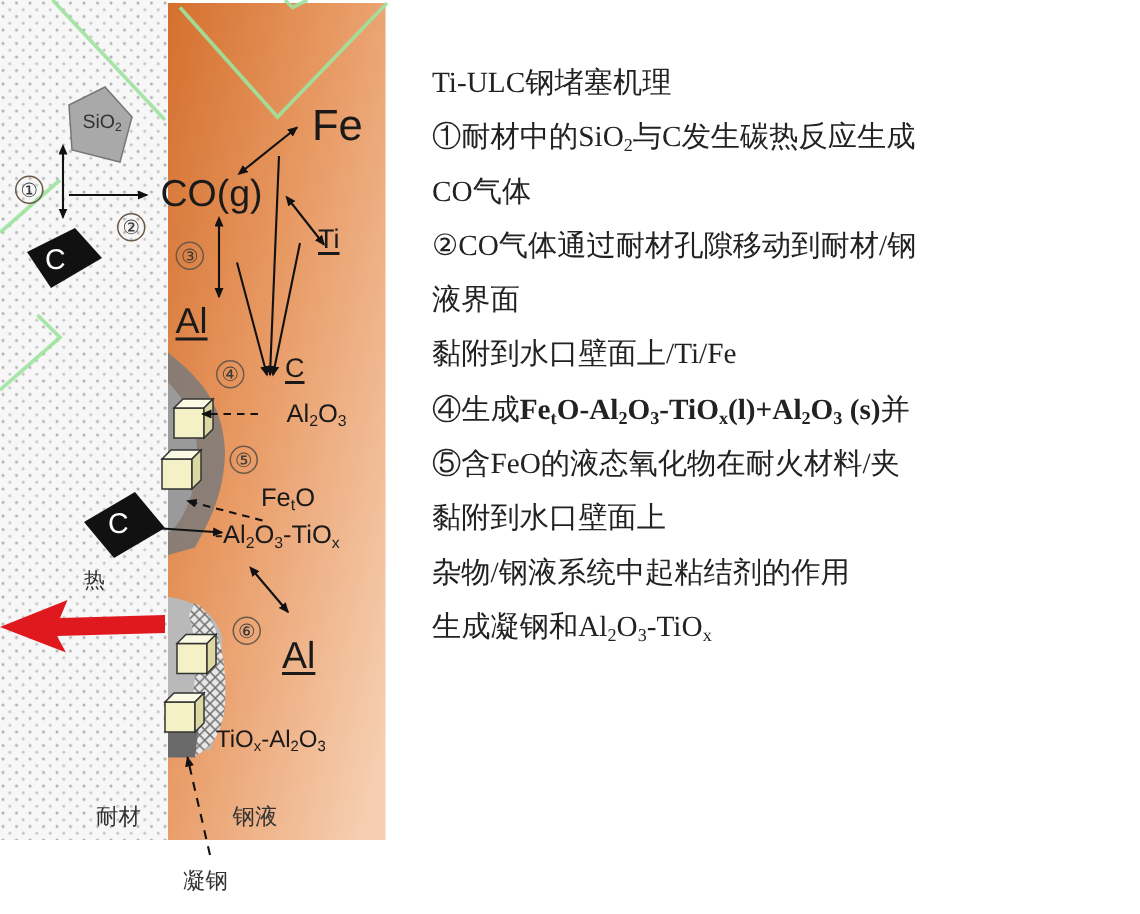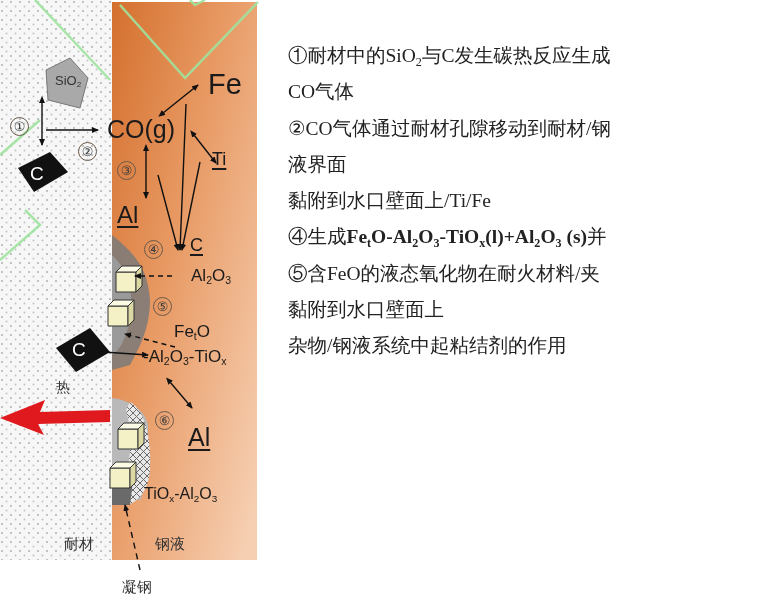--- a/index.html
+++ b/index.html
@@ -129,24 +129,26 @@
   <div class="circ" style="left:153px;top:297px;">⑤</div>
   <div class="circ" style="left:155px;top:411px;">⑥</div>
 
   <div class="lbl cjk" style="left:56px;top:380px;font-size:14px;">热</div>
   <div class="lbl cjk" style="left:44px;top:537px;font-size:15px;margin-left:20px;">耐材</div>
   <div class="lbl cjk" style="left:155px;top:537px;font-size:15px;">钢液</div>
   <div class="lbl cjk" style="left:122px;top:580px;font-size:15px;">凝钢</div>
 </div>
 
 <div id="text-panel">
+  <div class="line">Ti-ULC钢堵塞机理</div>
   <div id="lines-container">
       <div class="line"><span>①耐材中的SiO</span><sub>2</sub><span>与C发生碳热反应生成</span></div>
       <div class="line"><span>CO气体</span></div>
       <div class="line"><span>②CO气体通过耐材孔隙移动到耐材/钢</span></div>
       <div class="line"><span>液界面</span></div>
       <div class="line"><span>黏附到水口壁面上/Ti/Fe</span></div>
       <div class="line"><span>④生成</span><span style="font-weight: bold;">Fe</span><sub style="font-weight: bold;">t</sub><span style="font-weight: bold;">O-Al</span><sub style="font-weight: bold;">2</sub><span style="font-weight: bold;">O</span><sub style="font-weight: bold;">3</sub><span style="font-weight: bold;">-TiO</span><sub style="font-weight: bold;">x</sub><span style="font-weight: bold;">(l)+Al</span><sub style="font-weight: bold;">2</sub><span style="font-weight: bold;">O</span><sub style="font-weight: bold;">3</sub><span style="font-weight: bold;"> (s)</span><span>并</span></div>
       <div class="line"><span>⑤含FeO的液态氧化物在耐火材料/夹</span></div>
       <div class="line"><span>黏附到水口壁面上</span></div>
       <div class="line"><span>杂物/钢液系统中起粘结剂的作用</span></div>
+      <div class="line"><span>生成凝钢和Al</span><sub>2</sub><span>O</span><sub>3</sub><span>-TiO</span><sub>x</sub></div>
     </div>
 </div>
 
 </body></html>

